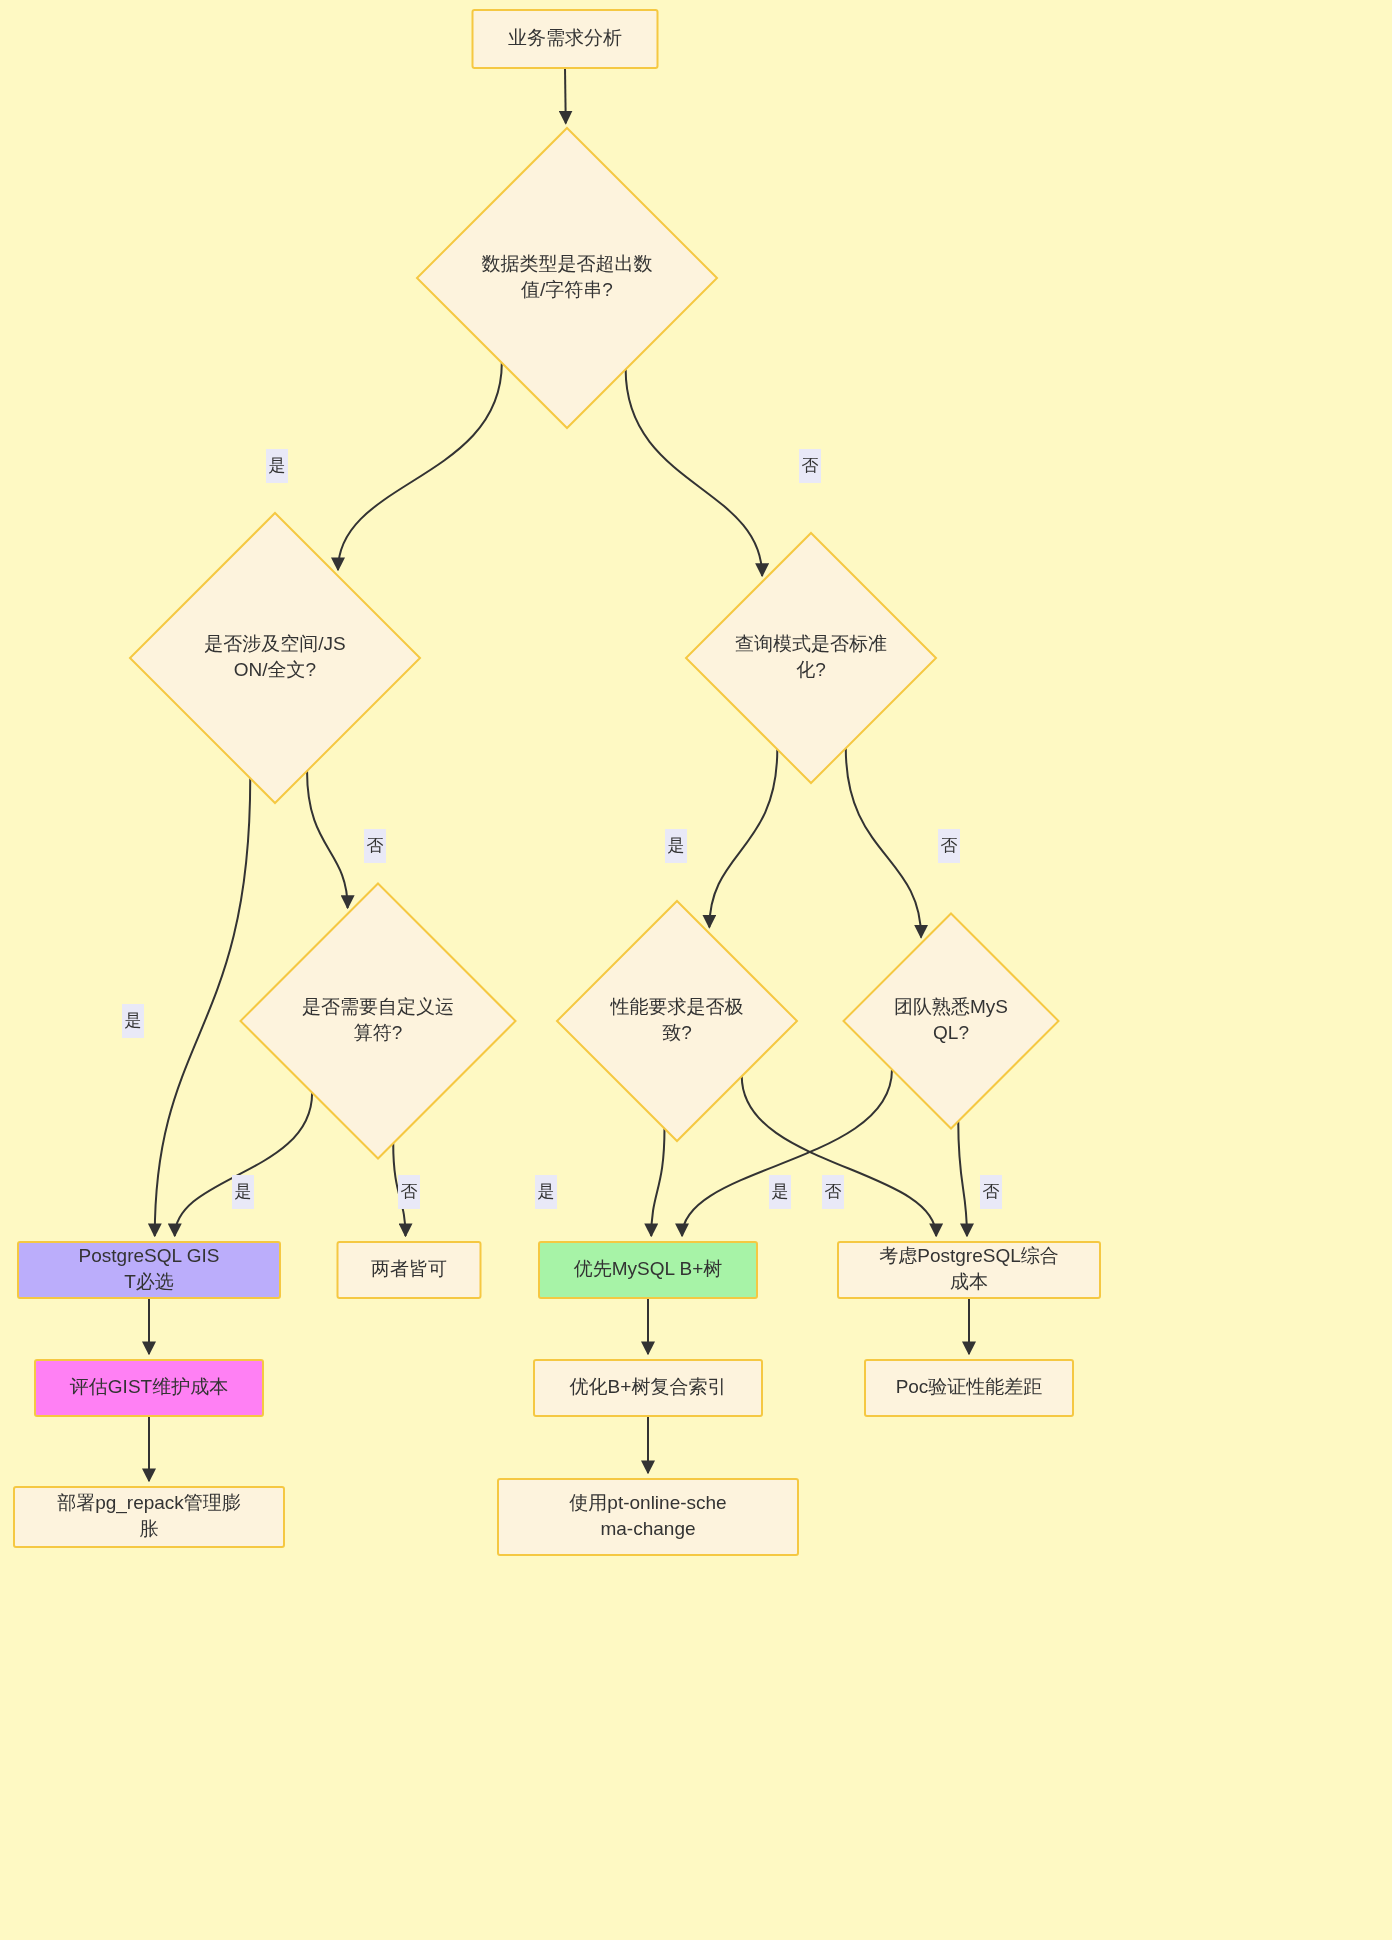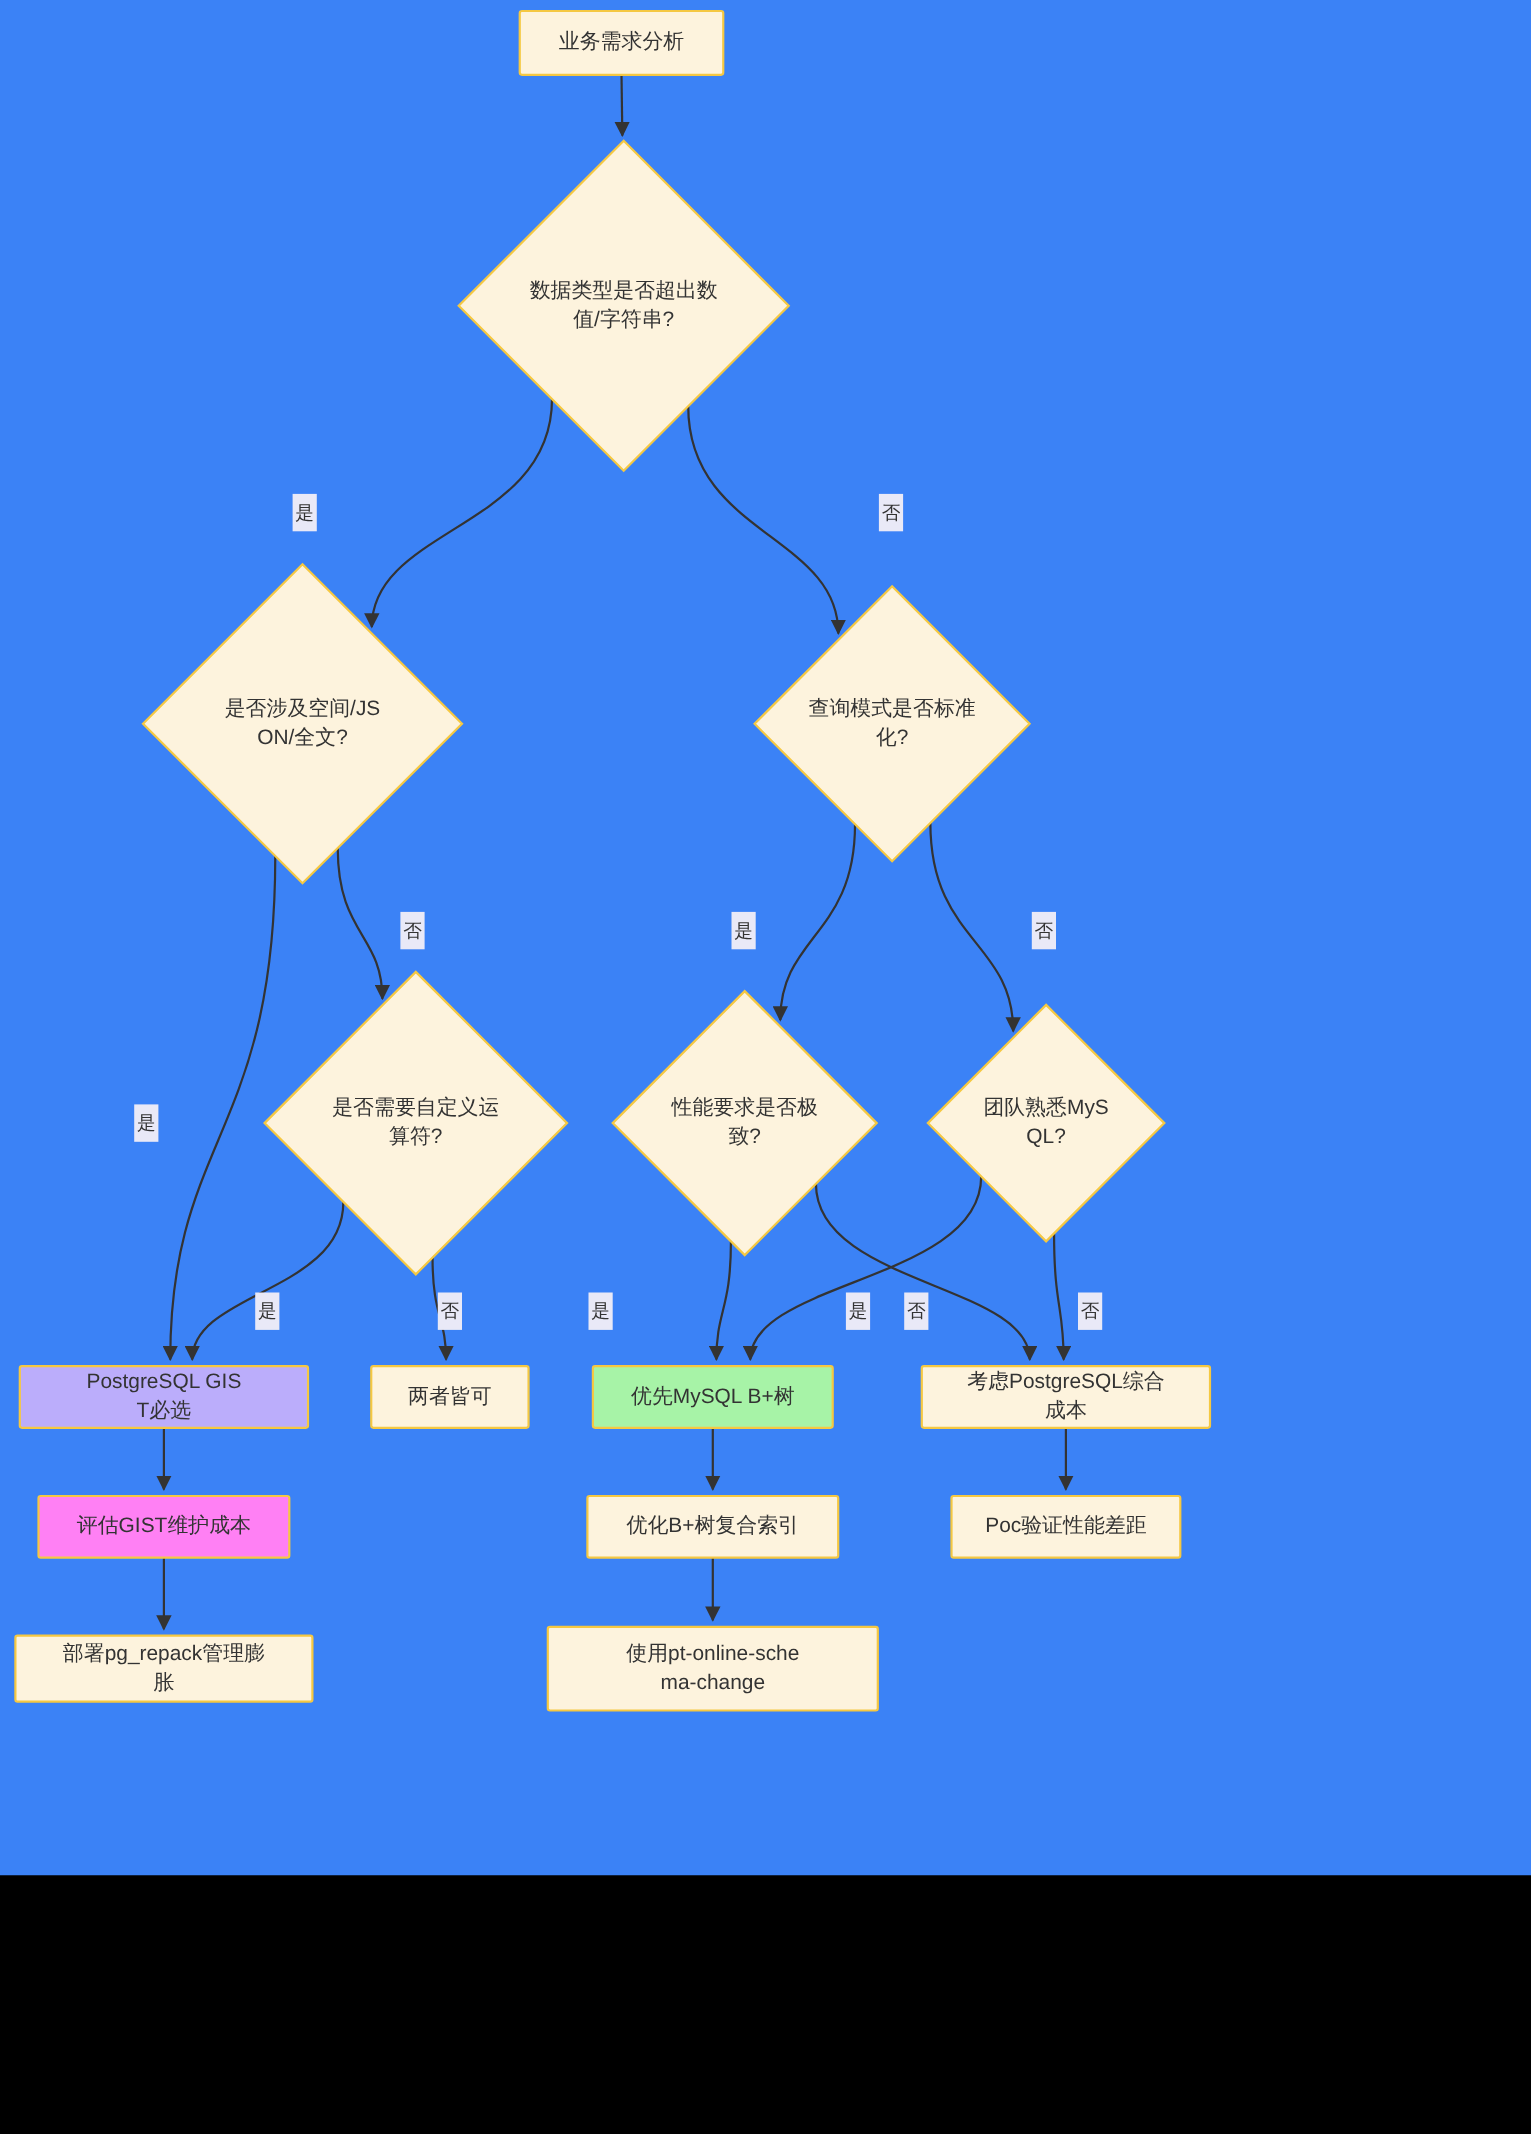--- a/index.html
+++ b/index.html
@@ -1,16 +1,16 @@
 <!DOCTYPE html>
 <html><head>
 <meta charset="utf-8">
 <style>
   html,body{margin:0;padding:0;background:#000;}
-  #stage{position:relative;width:1392px;height:1705px;background:#3b82f6;overflow:hidden;
+  #stage{position:relative;width:1392px;height:1940px;background:#fef9c3;overflow:hidden;
          font-family:"Liberation Sans","DejaVu Sans",sans-serif;text-align:right;}
   svg#flow{position:absolute;left:0;top:0;width:1392px;height:1940px;}
   .edge{fill:none;stroke:#333333;stroke-width:2px;}
   .node-rect{stroke:#f5c842;stroke-width:2px;}
   .node-poly{stroke:#f5c842;stroke-width:2px;}
   .nlabel{font-family:"Liberation Sans","DejaVu Sans",sans-serif;font-size:19px;fill:#333333;
           text-anchor:middle;dominant-baseline:middle;}
   .elabel-bg{fill:#e9e9f7;}
   .elabel{font-family:"Liberation Sans","DejaVu Sans",sans-serif;font-size:17px;fill:#333333;
           text-anchor:middle;dominant-baseline:middle;}

